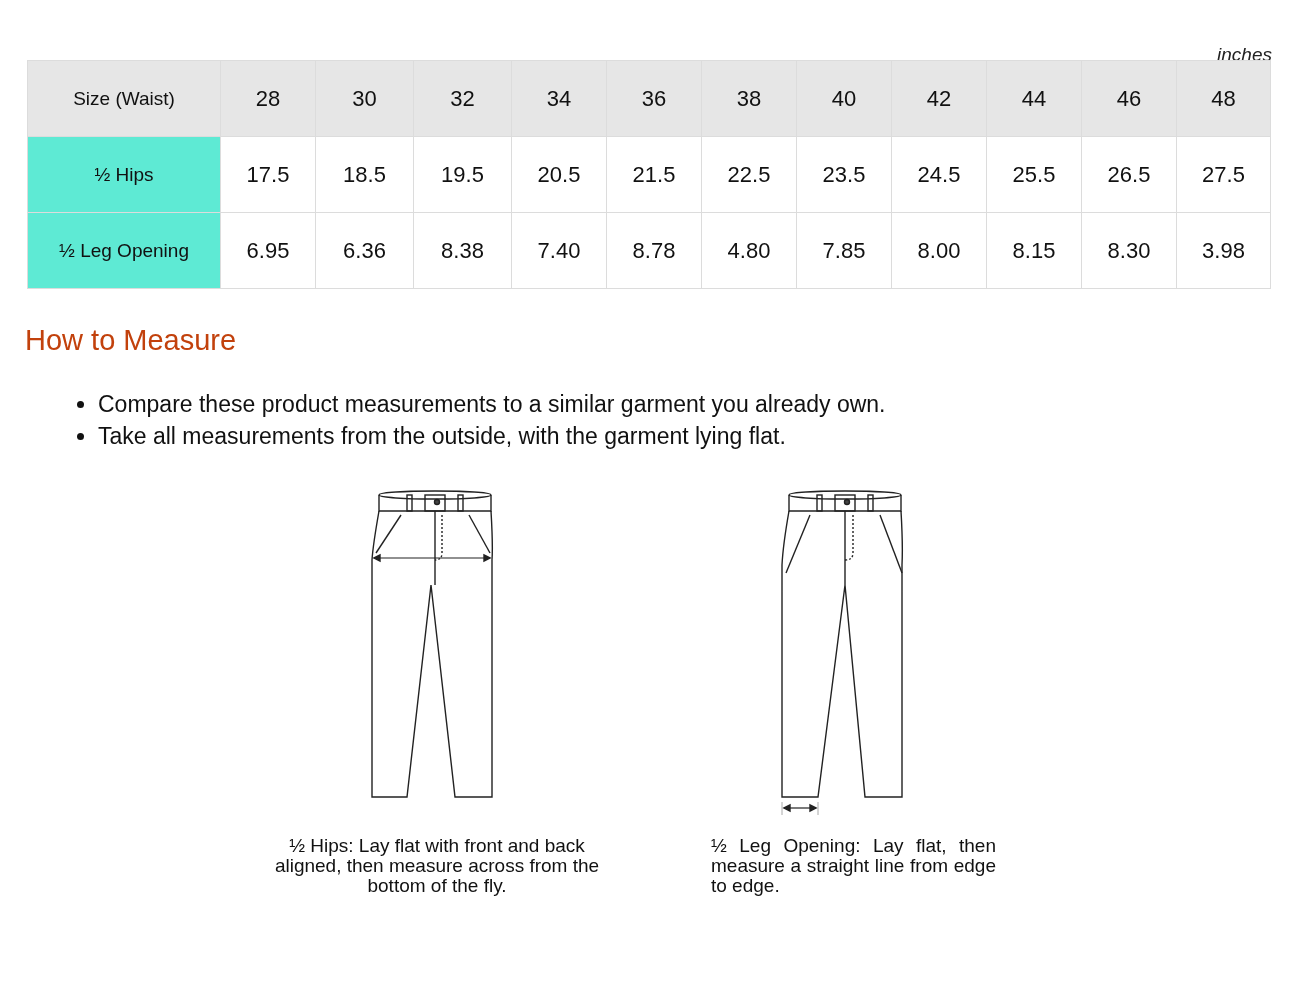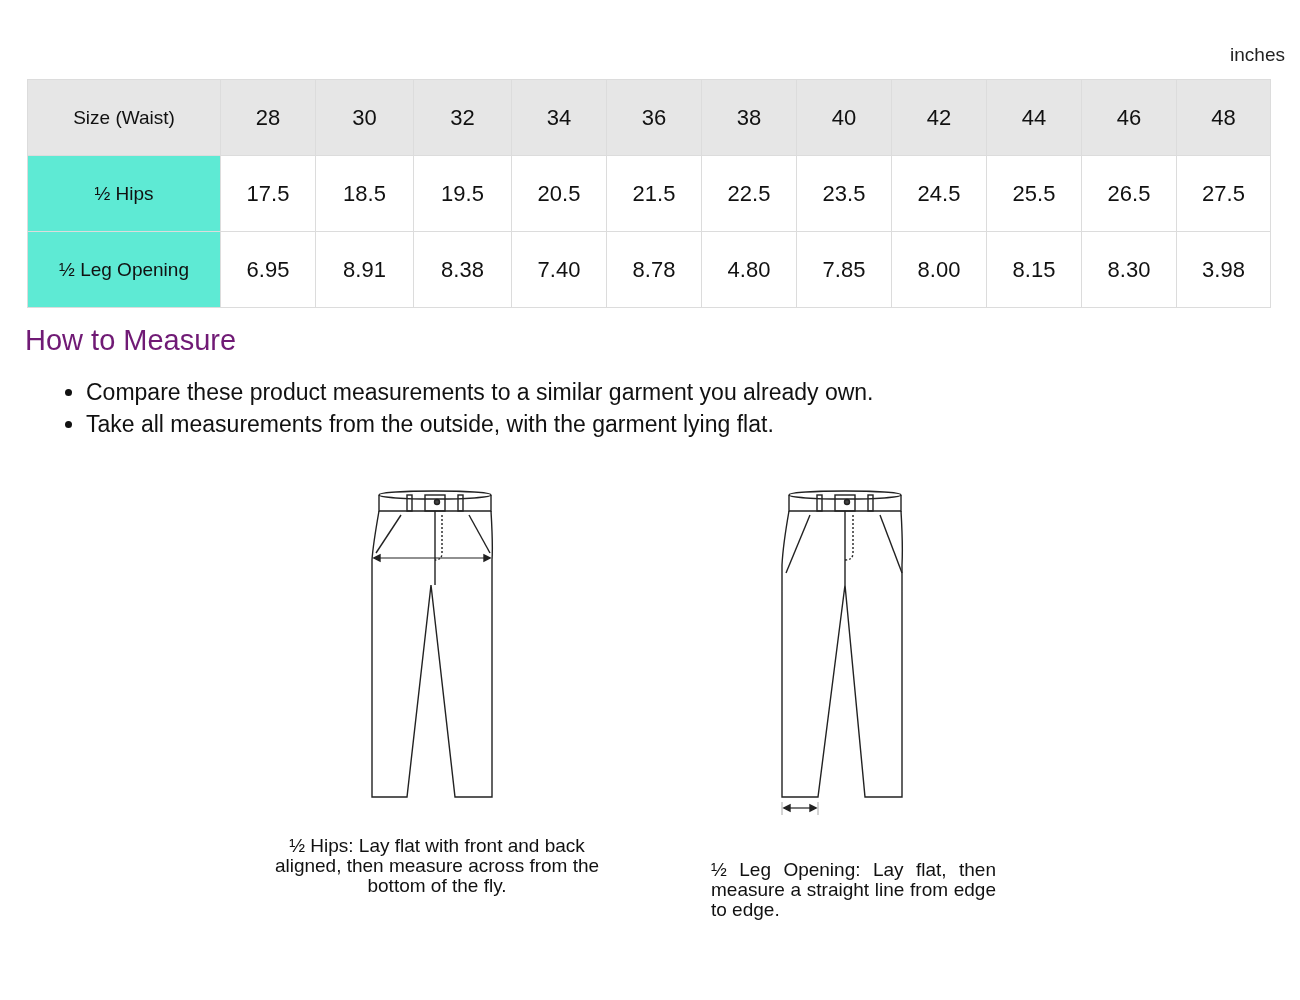--- a/index.html
+++ b/index.html
@@ -1,29 +1,29 @@
 <!DOCTYPE html>
 <html><head>
   <meta charset="utf-8">
   <style>
     html, body { margin:0; padding:0; background:#ffffff; }
     body { width:1300px; height:1000px; position:relative; overflow:hidden;
            font-family:"Liberation Sans", "DejaVu Sans", sans-serif; color:#111; }
-    .units { position:absolute; top:44px; right:15px; font-size:19px; color:#222; }
-    table.size { position:absolute; left:27px; top:79px; border-collapse:collapse; }
+    .units { position:absolute; top:44px; right:28px; font-size:19px; color:#222;font-style:italic; }
+    table.size { position:absolute; left:27px; top:60px; border-collapse:collapse; }
     table.size td { border:1px solid #dcdcdc; text-align:center; font-size:22px; padding:0; }
     table.size tr { height:76px; }
     table.size td.lbl { width:192px; background:#5eead4; font-size:19px; }
     table.size tr.head td { background:#e6e6e6; }
-    .h2 { position:absolute; left:25px; top:324px; font-size:29px; color:#701a75; }
-    ul.tips { position:absolute; left:50px; top:372px; margin:4px; padding-left:32px; font-size:23px; }
+    .h2 { position:absolute; left:25px; top:324px; font-size:29px; color:#c2410c; }
+    ul.tips { position:absolute; left:50px; top:372px; margin:16px; padding-left:32px; font-size:23px; }
     ul.tips li { line-height:32px; }
     .fig { position:absolute; }
     .cap { position:absolute; font-size:19px; line-height:20px; color:#111; width:340px;text-align:center; }
-    .cap.justify { text-align:justify; text-align-last:left; width:285px;margin-top:24px; }
+    .cap.justify { text-align:justify; text-align-last:left; width:285px; }
   </style>
 </head>
 <body>
 
 <div class="units">inches</div>
 
 <table class="size">
   <tbody>
       <tr class="head">
     <td class="lbl">Size  (Waist)</td>
@@ -49,21 +49,21 @@
     <td>22.5</td>
     <td>23.5</td>
     <td>24.5</td>
     <td>25.5</td>
     <td>26.5</td>
     <td>27.5</td>
   </tr>
   <tr>
     <td class="lbl">½ Leg Opening</td>
     <td>6.95</td>
-    <td>8.91</td>
+    <td>6.36</td>
     <td>8.38</td>
     <td>7.40</td>
     <td>8.78</td>
     <td>4.80</td>
     <td>7.85</td>
     <td>8.00</td>
     <td>8.15</td>
     <td>8.30</td>
     <td>3.98</td>
   </tr>

